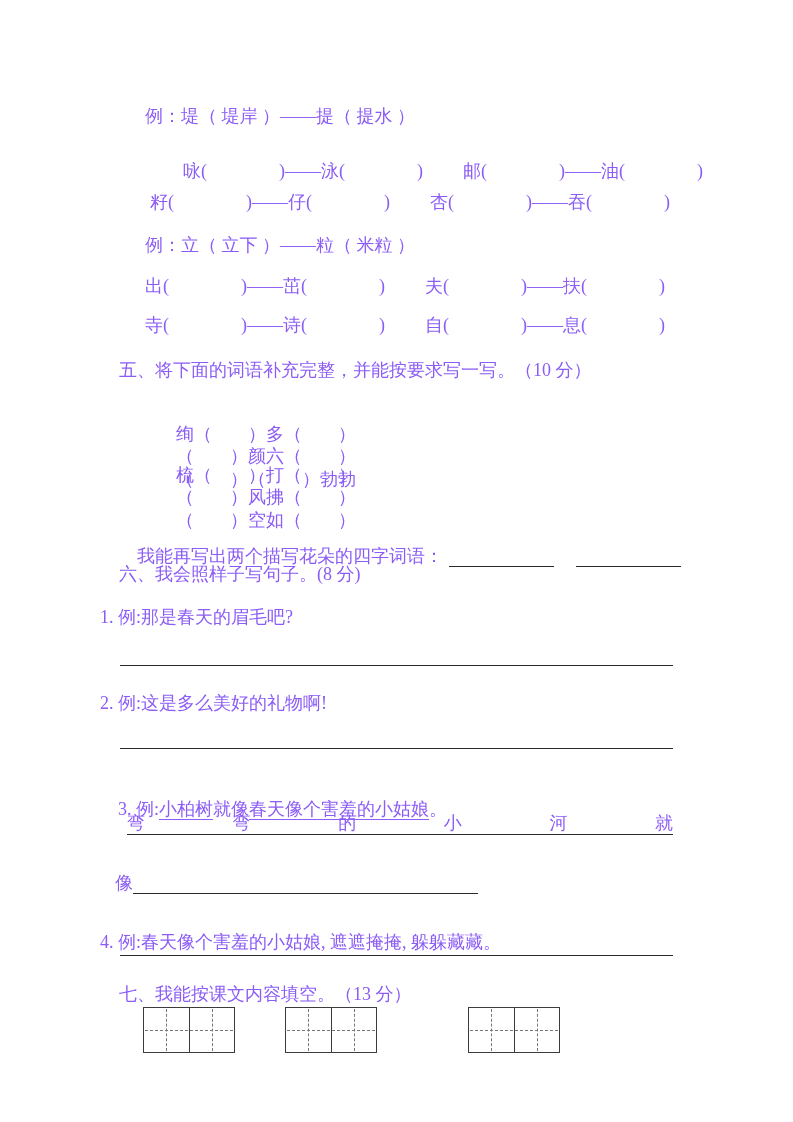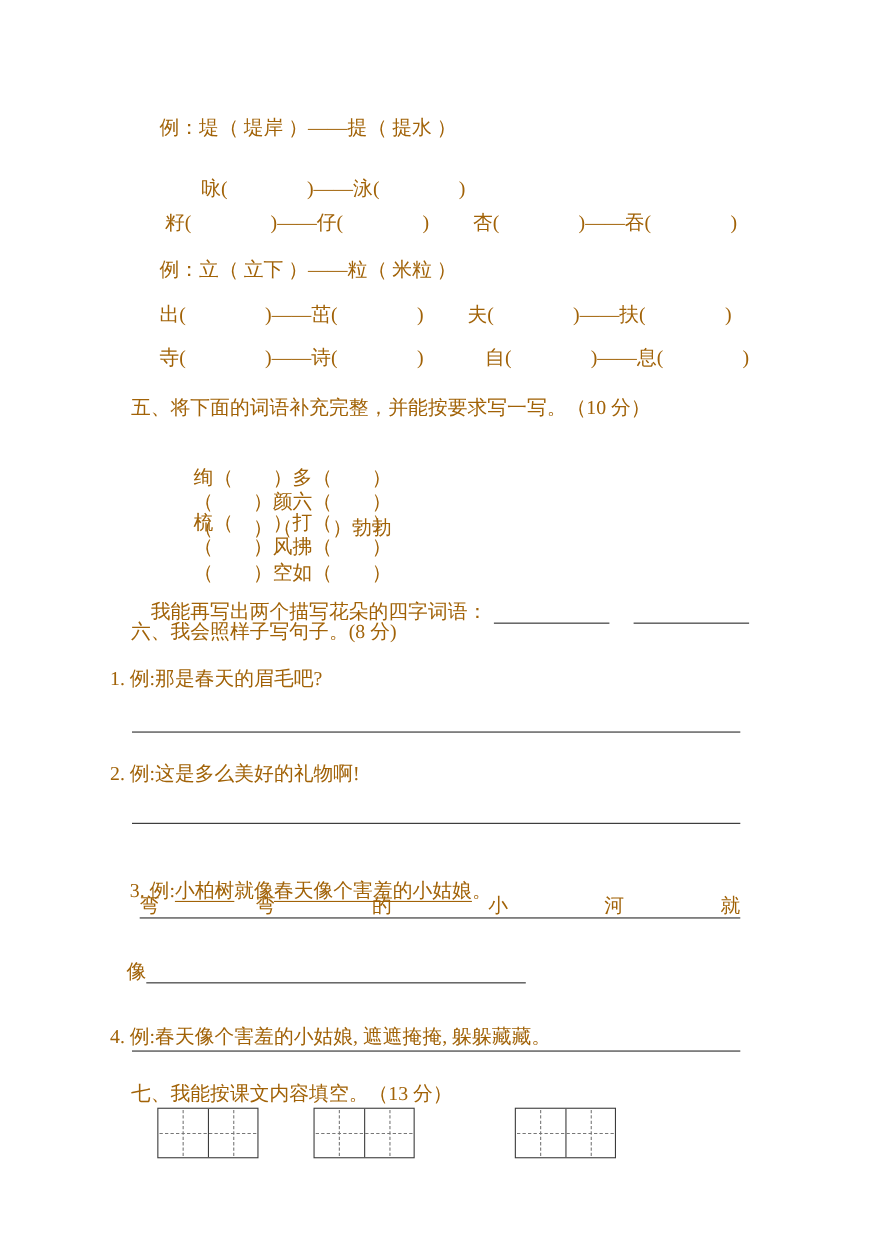--- a/index.html
+++ b/index.html
@@ -1,21 +1,21 @@
 <!DOCTYPE html>
 <html><head>
 <meta charset="utf-8">
 <style>
   html,body { margin:0; padding:0; background:#ffffff; }
   .page {
     position:relative;
     width:793px; height:1122px;
     background:#ffffff;
     font-family:"Liberation Serif","DejaVu Serif",serif;
-    color:#a16207;
+    color:#8b5cf6;
     font-size:18px;
     line-height:1.25;
     overflow:hidden;
   }
   .abs { position:absolute; white-space:pre; }
   
   .pair-row { display:flex; }
   .pair-row .left { flex:0 0 280px; }
   
   .idiom-row span { margin-right:8px;margin-left:20px; }
@@ -65,33 +65,34 @@
 </style>
 </head>
 <body>
 
 <div class="page">
 
   <div class="abs" style="top:105px; left:145px;">例：堤（ 堤岸 ）——提（ 提水 ）</div>
 
   <div class="abs pair-row" style="top:160px; left:145px; width:530px;padding-left:38px;">
     <span class="left">咏(　　　　)——泳(　　　　)</span>
+    <span>邮(　　　　)——油(　　　　)</span>
   </div>
   <div class="abs pair-row" style="top:191px; left:145px; width:530px;justify-content:center;">
     <span class="left">籽(　　　　)——仔(　　　　)</span>
     <span>杏(　　　　)——吞(　　　　)</span>
   </div>
 
   <div class="abs" style="top:234px; left:145px;">例：立（ 立下 ）——粒（ 米粒 ）</div>
 
   <div class="abs pair-row" style="top:275px; left:145px; width:530px;">
     <span class="left">出(　　　　)——茁(　　　　)</span>
     <span>夫(　　　　)——扶(　　　　)</span>
   </div>
-  <div class="abs pair-row" style="top:314px; left:145px; width:530px;gap:16px;">
+  <div class="abs pair-row" style="top:314px; left:145px; width:530px;">
     <span class="left">寺(　　　　)——诗(　　　　)</span>
     <span>自(　　　　)——息(　　　　)</span>
   </div>
 
   <div class="abs" style="top:359px; left:119px;">五、将下面的词语补充完整，并能按要求写一写。（10 分）</div>
 
   <div class="abs idiom-row" style="top:400px; left:138px;">
     <span>绚（　　）多（　　）</span>
     <span>（　　）颜六（　　）</span>
     <span>（　　）（　　）勃勃</span>

